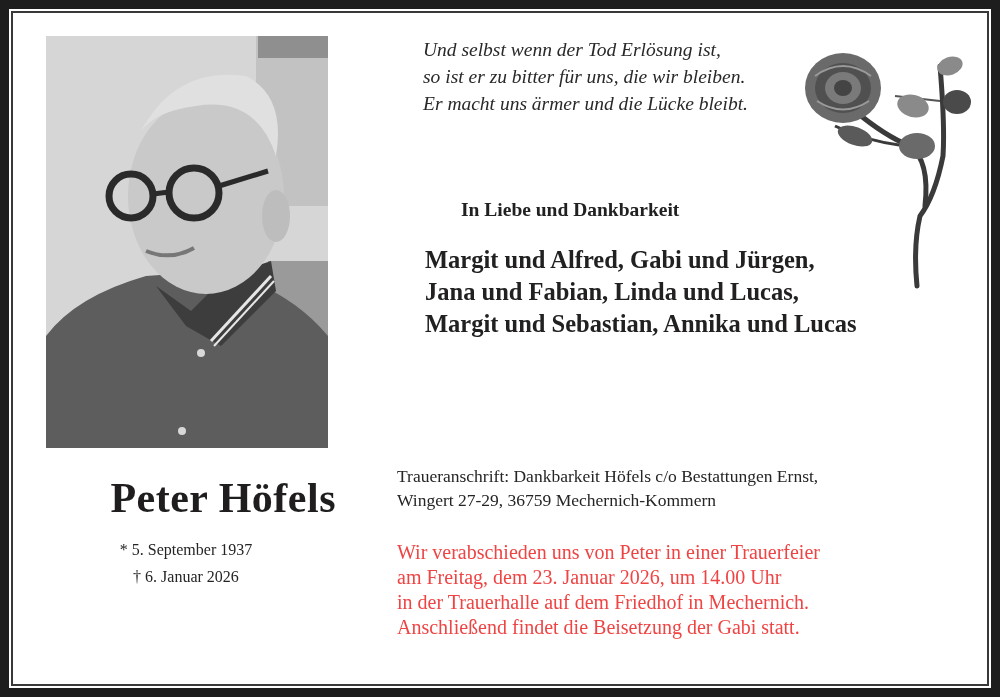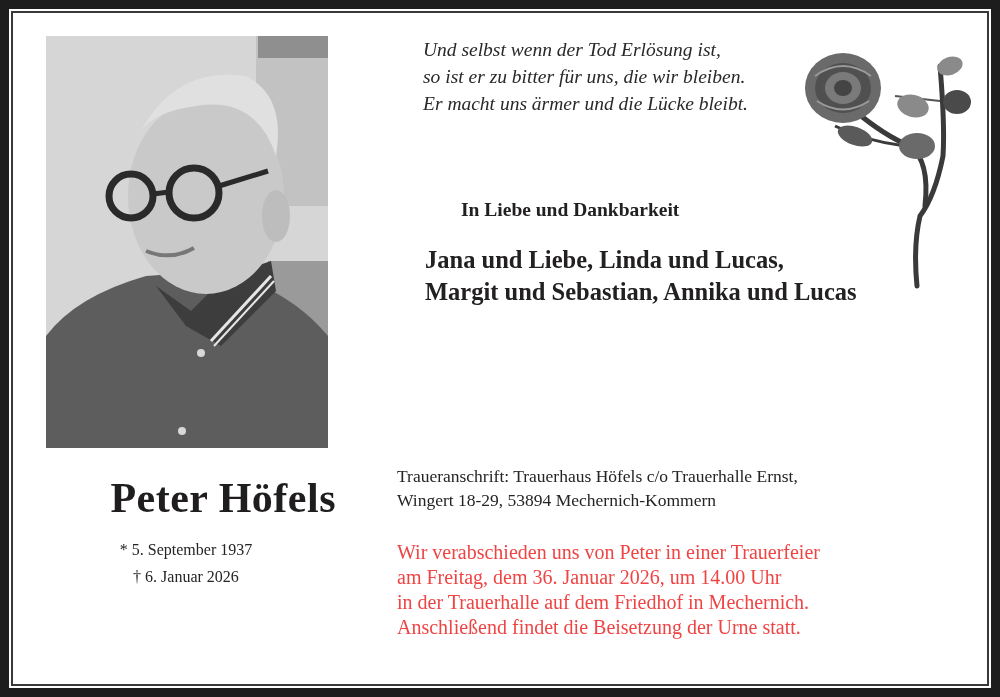--- a/index.html
+++ b/index.html
@@ -131,27 +131,28 @@
     <ellipse cx="118" cy="60" rx="16" ry="11" fill="#8a8a8a" transform="rotate(15 118 60)"></ellipse>
     <ellipse cx="162" cy="56" rx="14" ry="12" fill="#4a4a4a"></ellipse>
     <ellipse cx="155" cy="20" rx="13" ry="9" fill="#8a8a8a" transform="rotate(-20 155 20)"></ellipse>
     <ellipse cx="122" cy="100" rx="18" ry="13" fill="#6a6a6a"></ellipse>
     <ellipse cx="60" cy="90" rx="18" ry="9" fill="#5a5a5a" transform="rotate(20 60 90)"></ellipse>
   </svg>
 </div>
 
 <div class="family-intro">In Liebe und Dankbarkeit</div>
 <div class="family-list">
-  <span class="line">Jana und Liebe, Linda und Lucas,</span>
+  <span class="line">Margit und Alfred, Gabi und Jürgen,</span>
+  <span class="line">Jana und Fabian, Linda und Lucas,</span>
   <span class="line">Margit und Sebastian, Annika und Lucas</span>
 </div>
 
 <div class="address">
-  <span class="line">Traueranschrift: Trauerhaus Höfels c/o Trauerhalle Ernst,</span>
-  <span class="line">Wingert 18-29, 53894 Mechernich-Kommern</span>
+  <span class="line">Traueranschrift: Dankbarkeit Höfels c/o Bestattungen Ernst,</span>
+  <span class="line">Wingert 27-29, 36759 Mechernich-Kommern</span>
 </div>
 
 <div class="ceremony">
   <span class="line">Wir verabschieden uns von Peter in einer Trauerfeier</span>
-  <span class="line">am Freitag, dem 36. Januar 2026, um 14.00 Uhr</span>
+  <span class="line">am Freitag, dem 23. Januar 2026, um 14.00 Uhr</span>
   <span class="line">in der Trauerhalle auf dem Friedhof in Mechernich.</span>
-  <span class="line">Anschließend findet die Beisetzung der Urne statt.</span>
+  <span class="line">Anschließend findet die Beisetzung der Gabi statt.</span>
 </div>
 
 </body></html>

